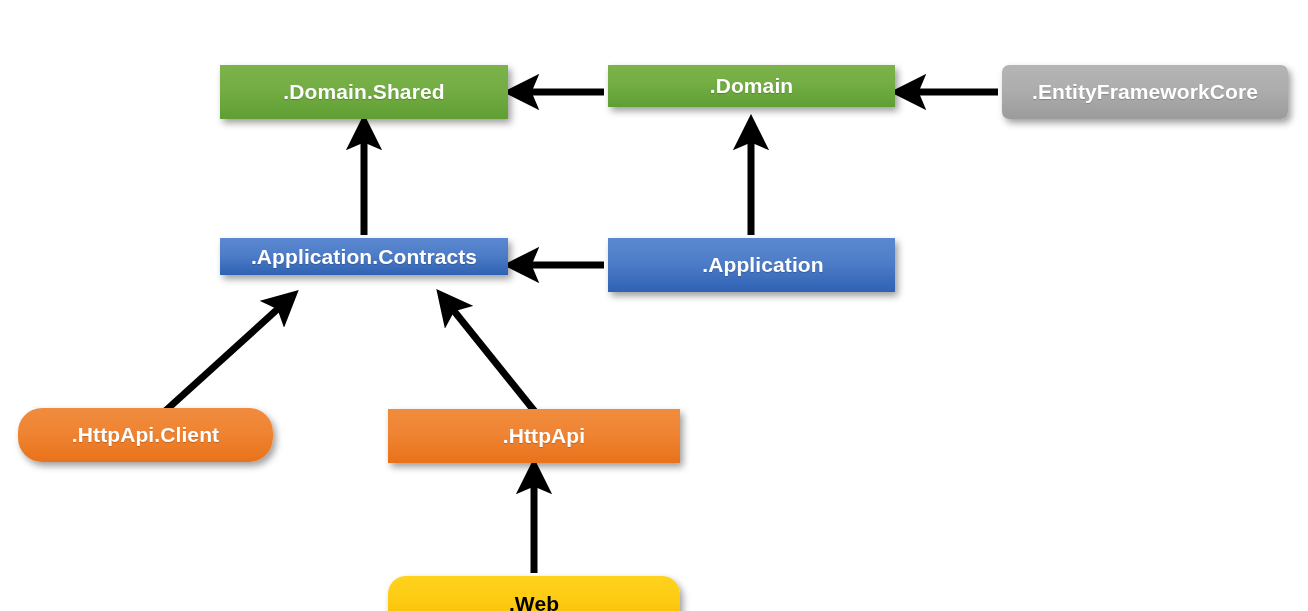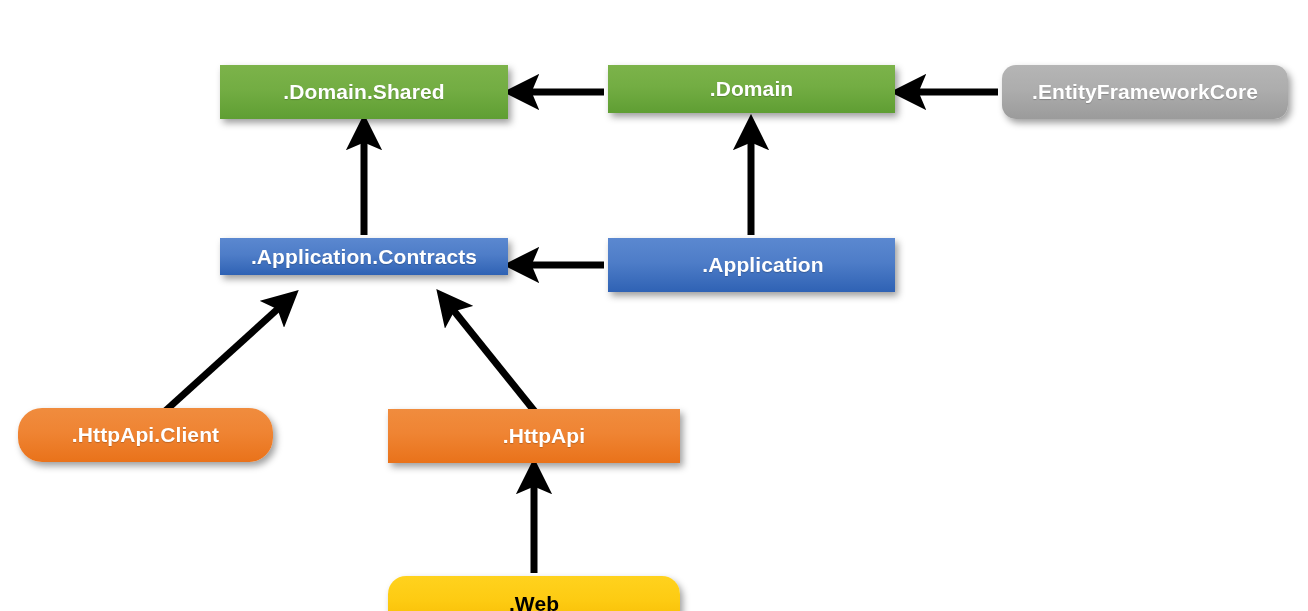--- a/index.html
+++ b/index.html
@@ -46,21 +46,21 @@
     background: linear-gradient(to bottom, #7cb34a 0%, #73ad43 45%, #5f9e33 100%);
   }
   .node-blue {
     background: linear-gradient(to bottom, #5b88d0 0%, #4e7dc8 45%, #2f62b4 100%);
   }
   .node-orange {
     background: linear-gradient(to bottom, #f08c3e 0%, #ef8433 45%, #e9721a 100%);
   }
   .node-gray {
     background: linear-gradient(to bottom, #b5b5b5 0%, #adadad 45%, #9b9b9b 100%);
-    border-radius: 14px;
+    border-radius: 7px;
   }
   .node-gold {
     background: linear-gradient(to bottom, #ffd21e 0%, #fdcb12 45%, #f6b800 100%);
     color: #000000;
     text-shadow: none;
     border-radius: 18px;
   }
 </style>
 </head>
 <body>
@@ -82,21 +82,21 @@
         <line x1="163" y1="369" x2="292" y2="252" stroke="#000000"></line>
         <line x1="536" y1="369" x2="442" y2="252" stroke="#000000"></line>
         <line x1="534" y1="529" x2="534" y2="423" stroke="#000000"></line>
       </g>
   </svg>
 
   <div id="nodes">
       <div class="node node-green" style="left: 220px; top: 21px; width: 288px; height: 54px; color: rgb(255, 255, 255);">
         <span>.Domain.Shared</span>
       </div>
-      <div class="node node-green" style="left: 608px; top: 21px; width: 287px; height: 48px; color: rgb(255, 255, 255);">
+      <div class="node node-green" style="left: 608px; top: 21px; width: 287px; height: 42px; color: rgb(255, 255, 255);">
         <span>.Domain</span>
       </div>
       <div class="node node-gray" style="left: 1002px; top: 21px; width: 286px; height: 54px; color: rgb(255, 255, 255);">
         <span>.EntityFrameworkCore</span>
       </div>
       <div class="node node-blue" style="left: 220px; top: 194px; width: 288px; height: 37px; color: rgb(255, 255, 255);">
         <span>.Application.Contracts</span>
       </div>
       <div class="node node-blue" style="left: 608px; top: 194px; width: 287px; height: 54px; color: rgb(255, 255, 255); padding-left: 23px;">
         <span>.Application</span>

